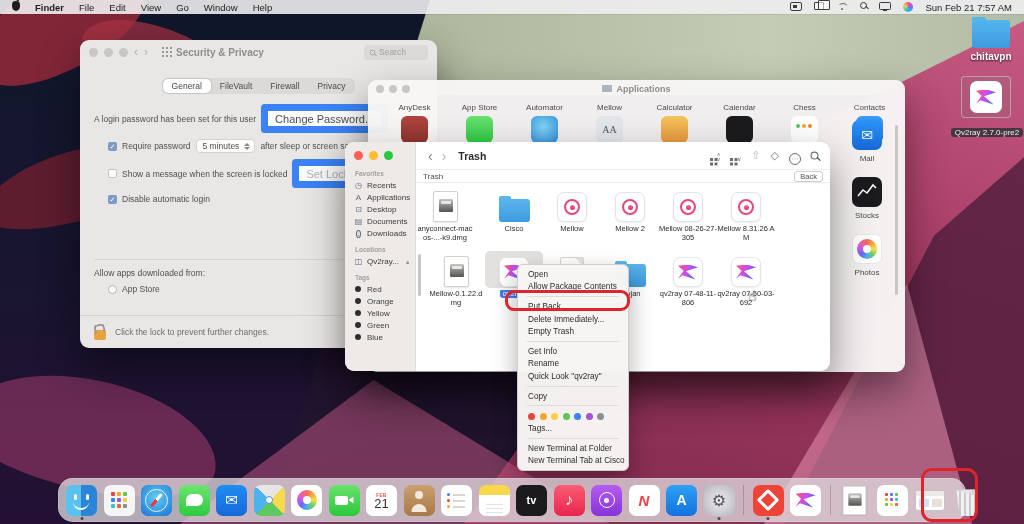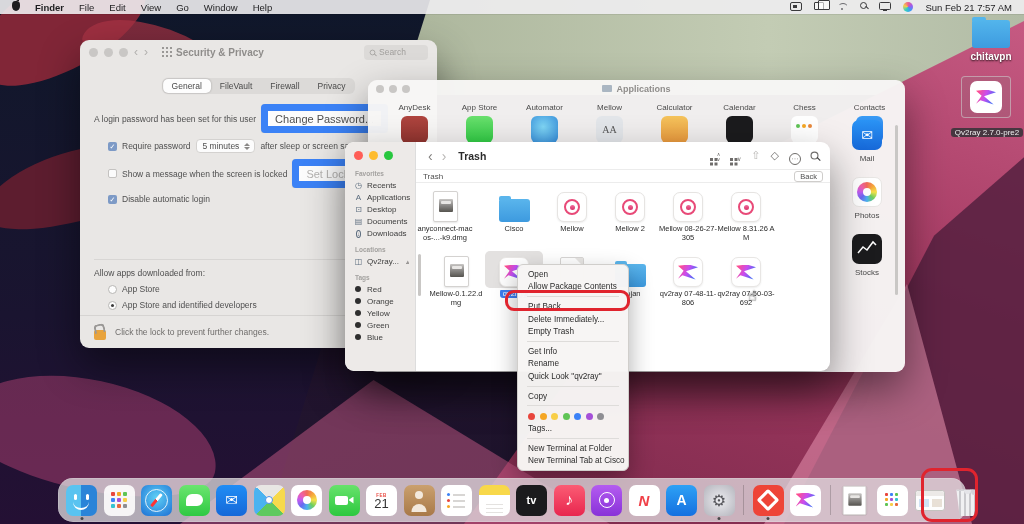--- a/index.html
+++ b/index.html
@@ -336,24 +336,20 @@
   </div>
   <div class="sec-div"></div>
   <div class="sec-allow">
     <div class="sec-row">
         <span>Allow apps downloaded from:</span>
       </div>
     <div class="sec-row ind1">
       <span class="rad"></span>
       <span>App Store</span>
     </div>
-    <div class="sec-row ind1">
-      <span class="rad rad-sel"></span>
-      <span>App Store and identified developers</span>
-    </div>
   </div>
   <div class="sec-foot">
     <span class="lock"></span>
     <span>Click the lock to prevent further changes.</span>
   </div>
 </div>
 
 <div class="window apps">
   <div class="apps-titlebar">
     <span class="apps-tl">
@@ -398,32 +394,32 @@
     <span class="app-icwrap">
         <span class="app-ic ai-7">✉</span>
       </span>
   </div>
   <div class="apps-right">
     <div class="ar-item">
       <div class="ar-ic ar-mail">✉</div>
       <div class="ar-label">Mail</div>
     </div>
     <div class="ar-item">
-      <div class="ar-ic ar-photos">
-          <span class="flower"></span>
-        </div>
-      <div class="ar-label">Photos</div>
-    </div>
-    <div class="ar-item">
       <div class="ar-ic ar-stocks">
           <svg width="24" height="24" viewBox="0 0 24 24">
             <polyline points="3,16 8,10 12,13 18,5 21,8" stroke="#fff" fill="none" stroke-width="1.5"></polyline>
           </svg>
         </div>
       <div class="ar-label">Stocks</div>
+    </div>
+    <div class="ar-item">
+      <div class="ar-ic ar-photos">
+          <span class="flower"></span>
+        </div>
+      <div class="ar-label">Photos</div>
     </div>
   </div>
   <div class="apps-scroll"></div>
 </div>
 
 <div class="window trash">
   <div class="tw-sidebar">
     <div class="tw-tl">
       <span class="tl tl-r"></span>
       <span class="tl tl-y"></span>

